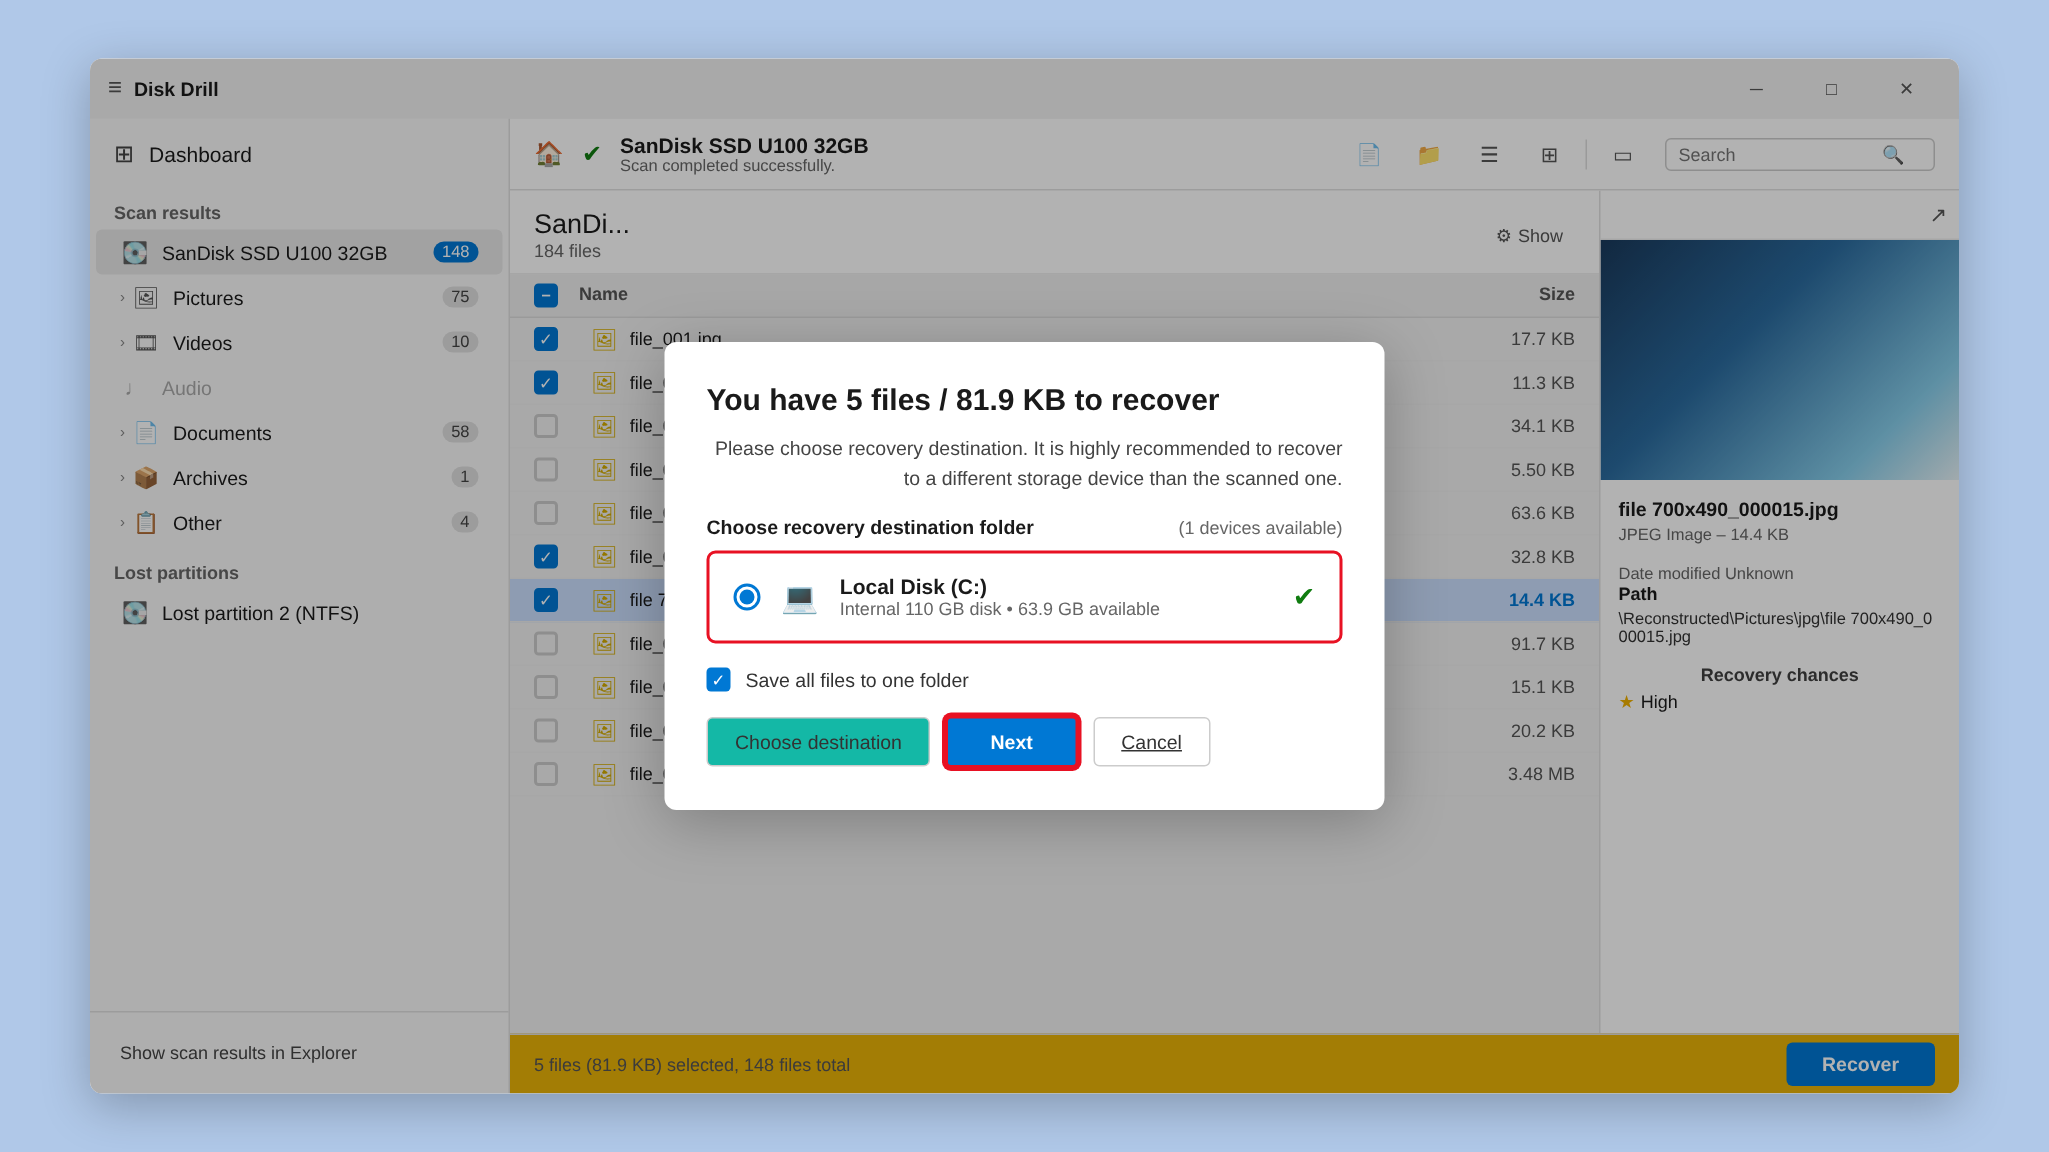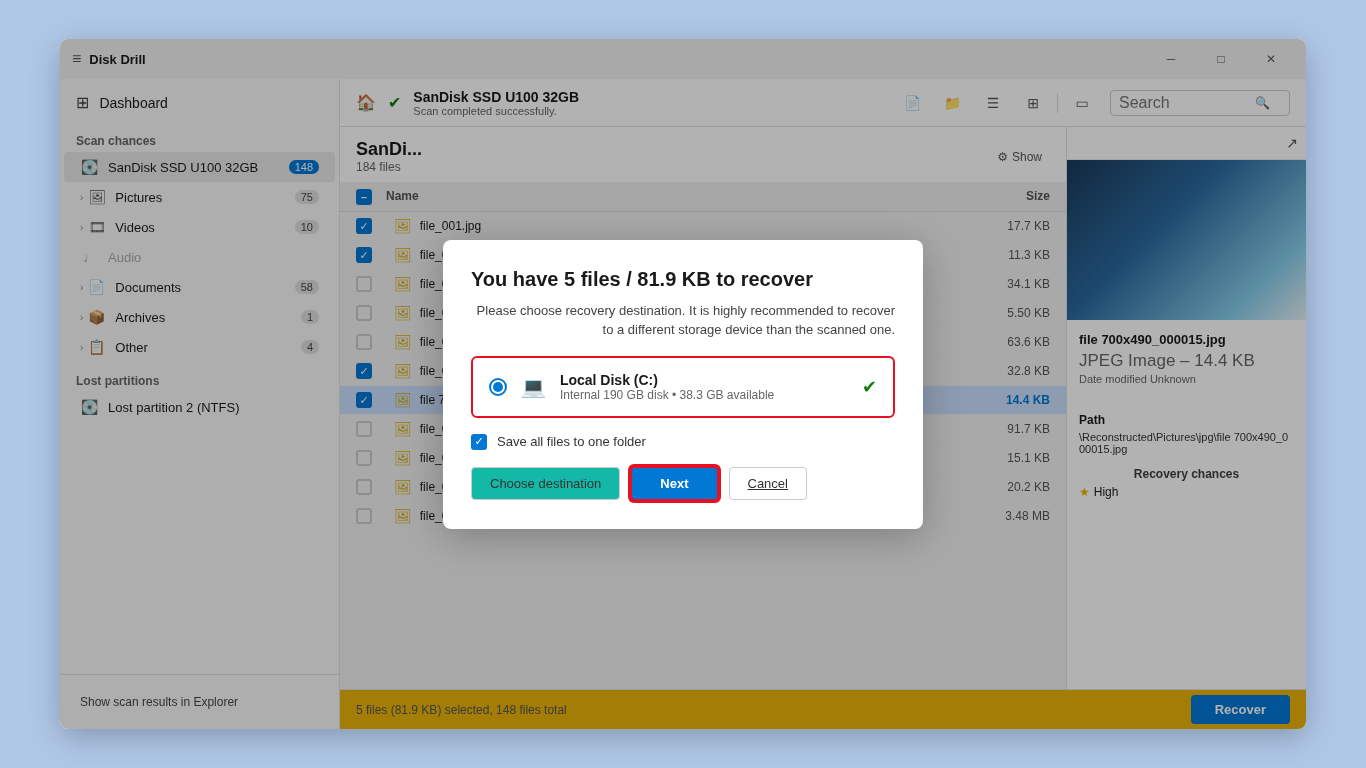--- a/index.html
+++ b/index.html
@@ -183,21 +183,21 @@
       align-items: center;
       border: 1px solid #ccc;
       border-radius: 4px;
       padding: 3px 8px;
       gap: 6px;
       width: 180px;
     }
     .search-input {
       border: none;
       outline: none;
-      font-size: 16px;
+      font-size: 12px;
       background: transparent;
       color: #333;
       width: 130px;
     }
     .search-icon { font-size: 12px; color: #888; }
 
     
     .content-area {
       display: flex;
       flex: 1;
@@ -213,21 +213,21 @@
     }
 
     .file-list-header-bar {
       padding: 12px 16px 8px;
       background: white;
       border-bottom: 1px solid #eee;
       display: flex;
       align-items: center;
       justify-content: space-between;
     }
-    .file-list-title { font-size: 18px; font-weight: 700; color: #1a1a1a; }
+    .file-list-title { font-size: 18px; font-weight: 400; color: #1a1a1a; }
     .file-list-subtitle { font-size: 12px; color: #666; }
     .filter-btn {
       display: flex; align-items: center; gap: 4px;
       font-size: 12px; color: #555; cursor: pointer;
       padding: 4px 8px; border-radius: 4px;
     }
 
     .file-table-header {
       display: flex;
       padding: 6px 16px;
@@ -285,22 +285,22 @@
     }
     .preview-expand-btn { font-size: 14px; color: #555; cursor: pointer; }
     .preview-image {
       width: 100%;
       height: 160px;
       background: linear-gradient(135deg, #1a3a5c 0%, #2a6a9e 40%, #87ceeb 80%, #e8f4f8 100%);
       flex-shrink: 0;
     }
     .preview-info { padding: 12px; }
     .preview-filename { font-size: 13px; font-weight: 600; color: #1a1a1a; margin-bottom: 4px; }
-    .preview-filetype { font-size: 17px; color: #666; margin-bottom: 2px; }
-    .preview-filedate { font-size: 11px; color: #666; margin-bottom: 28px; }
+    .preview-filetype { font-size: 11px; color: #666; margin-bottom: 14px; }
+    .preview-filedate { font-size: 11px; color: #666; margin-bottom: 0; }
     .preview-section-label { font-size: 12px; font-weight: 600; color: #1a1a1a; margin-bottom: 4px; }
     .preview-path { font-size: 11px; color: #333; margin-bottom: 12px; word-break: break-all; }
     .preview-recovery-label { font-size: 12px; font-weight: 600; color: #404040; margin-bottom: 4px; text-align: center; }
     .preview-recovery-value {
       display: flex; align-items: center; gap: 4px;
       font-size: 12px; color: #1a1a1a;
     }
     .star-icon { color: #f0b000; }
 
     
@@ -468,21 +468,21 @@
     </div>
   </div>
 
   <div class="main-content">
 
     <div class="sidebar">
       <div class="sidebar-header">
         <span class="dashboard-icon">⊞</span>
         <span class="sidebar-header-label">Dashboard</span>
       </div>
-      <div class="sidebar-section-title">Scan chances</div>
+      <div class="sidebar-section-title">Scan results</div>
 
       <div class="sidebar-item active">
         <span class="sidebar-item-icon">💽</span>
         <span class="sidebar-item-label">SanDisk SSD U100 32GB</span>
         <span class="sidebar-item-badge active-badge">148</span>
       </div>
 
       <div class="sidebar-item">
         <span class="sidebar-item-expand">›</span>
         <span class="sidebar-item-icon">🖼</span>
@@ -693,28 +693,32 @@
         <span class="status-text">5 files (81.9 KB) selected, 148 files total</span>
         <button class="recover-btn">Recover</button>
       </div>
     </div>
   </div>
 
   <div class="modal-overlay">
     <div class="modal">
       <div class="modal-title">You have 5 files / 81.9 KB to recover</div>
       <div class="modal-desc">Please choose recovery destination. It is highly recommended to recover to a different storage device than the scanned one.</div>
+      <div class="modal-section-label">
+        <span>Choose recovery destination folder</span>
+        <span class="modal-devices-count">(1 devices available)</span>
+      </div>
       <div class="destination-option selected">
         <div class="radio-circle">
           <div class="radio-inner"></div>
         </div>
         <span class="dest-disk-icon">💻</span>
         <div class="dest-info">
           <div class="dest-name">Local Disk (C:)</div>
-          <div class="dest-detail">Internal 190 GB disk • 38.3 GB available</div>
+          <div class="dest-detail">Internal 110 GB disk • 63.9 GB available</div>
         </div>
         <span class="dest-check">✔</span>
       </div>
       <div class="modal-checkbox-row">
         <div class="modal-checkbox">✓</div>
         <span class="modal-checkbox-label">Save all files to one folder</span>
       </div>
       <div class="modal-actions">
         <button class="choose-dest-btn">Choose destination</button>
         <button class="next-btn">Next</button>

